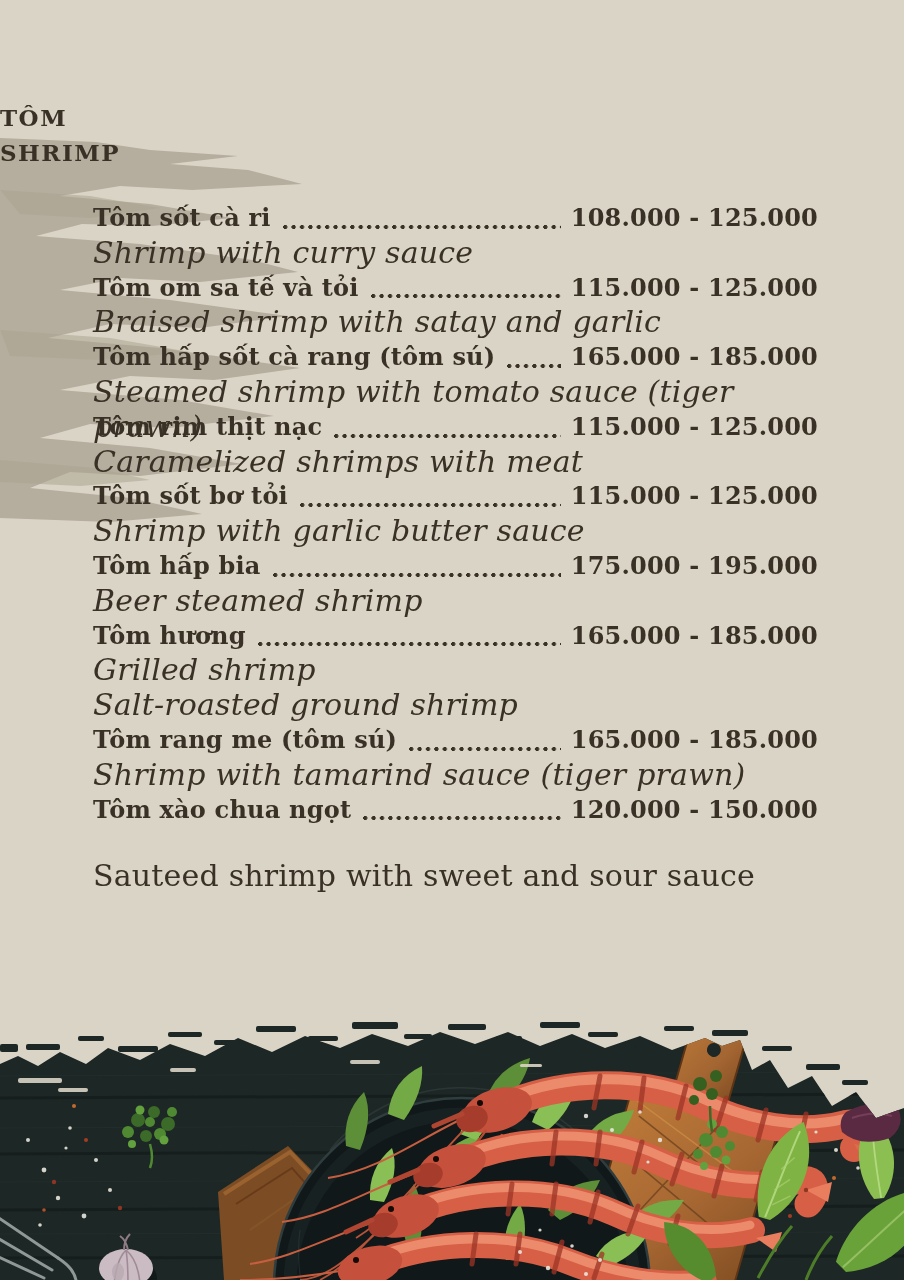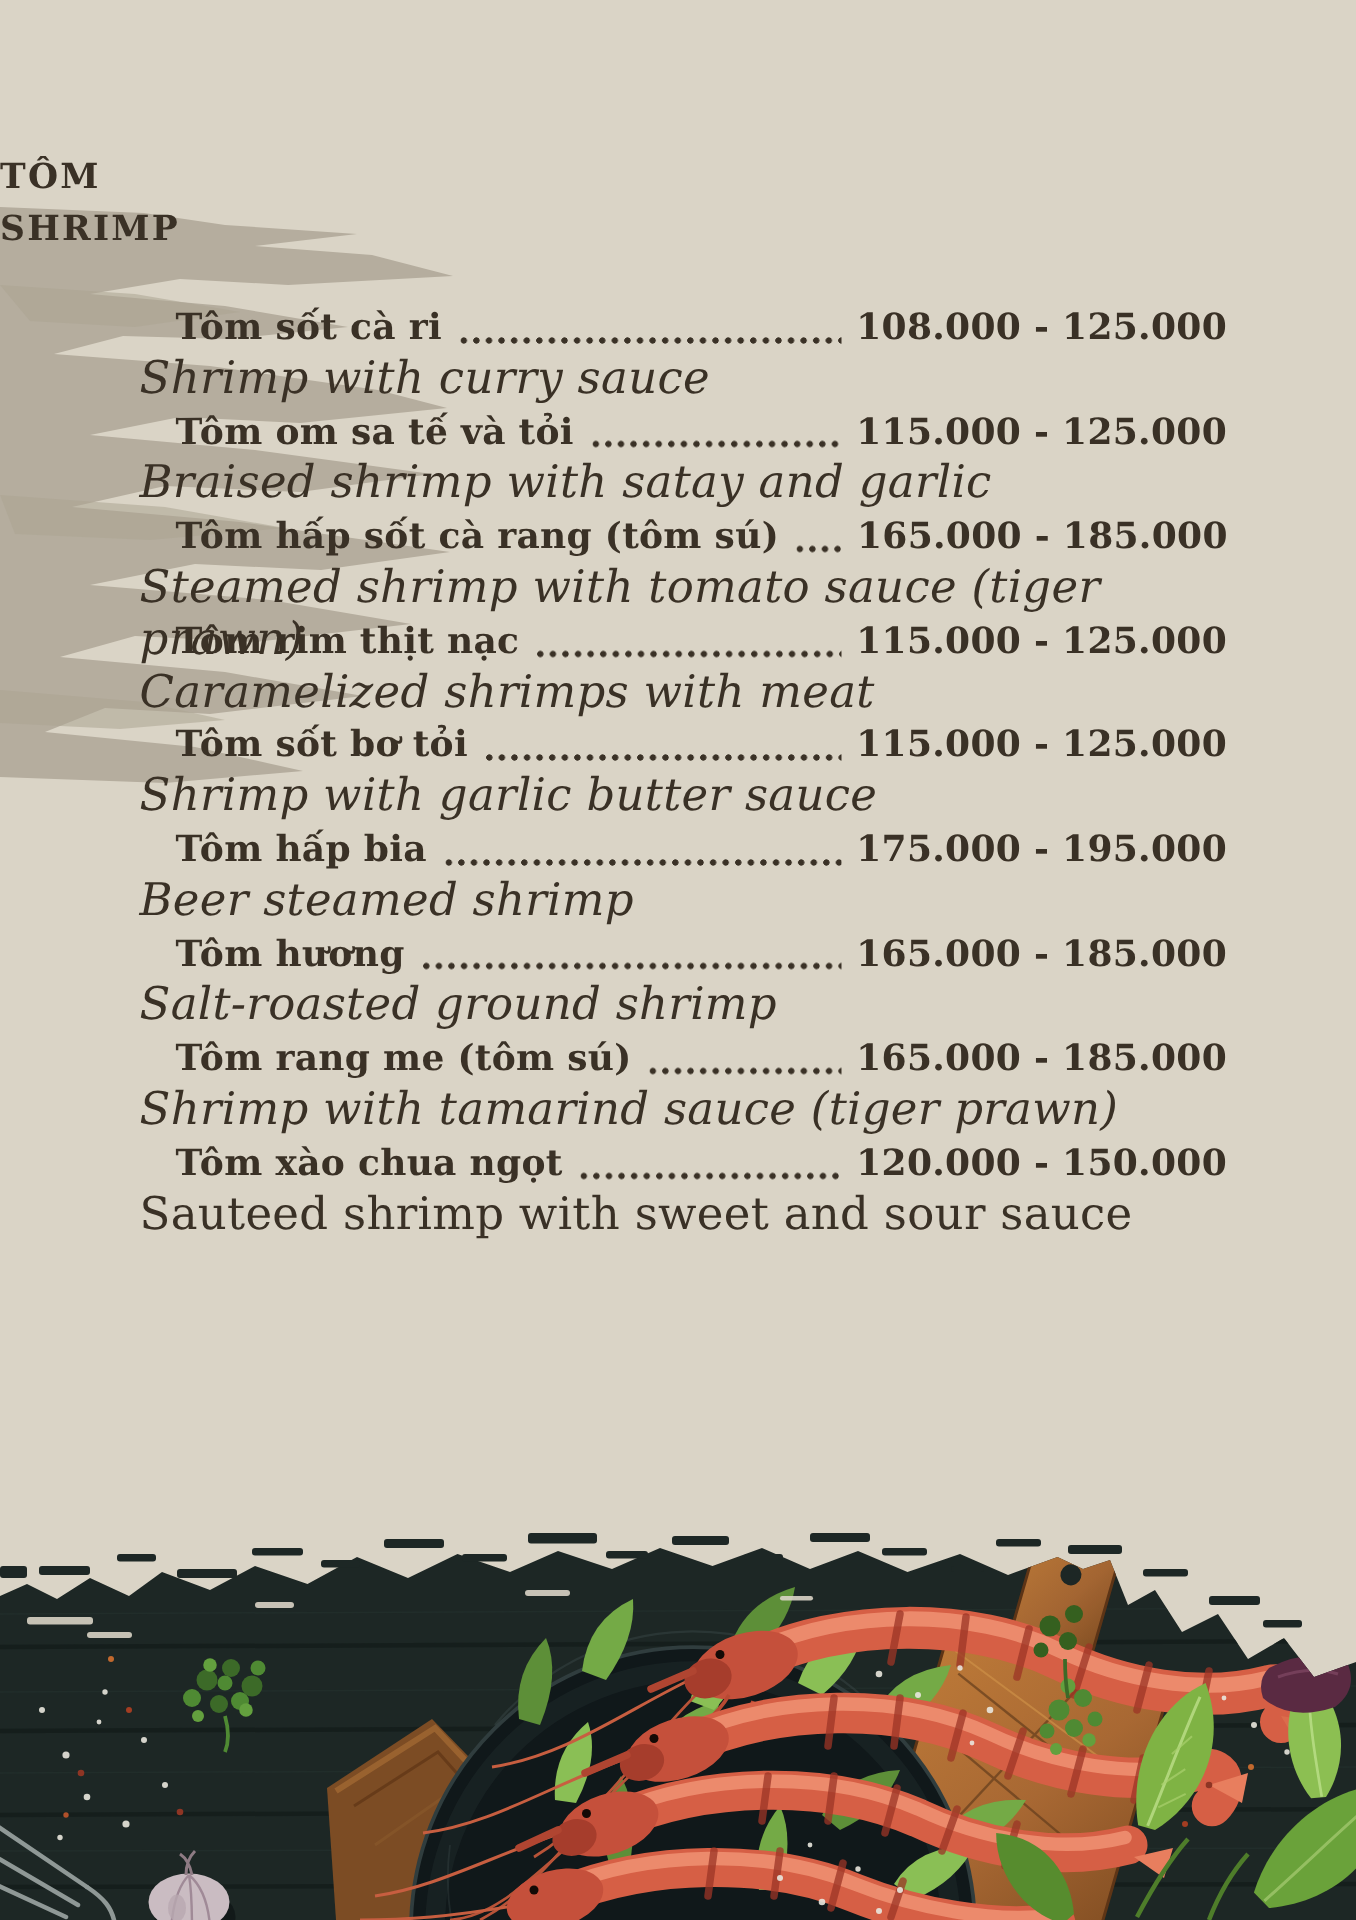--- a/index.html
+++ b/index.html
@@ -17,35 +17,35 @@
   .titles{position:absolute;top:100px;left:0;width:100%;text-align:left;}
   .title-vi,.title-en{
     font-weight:700;font-size:23px;line-height:35px;letter-spacing:1.5px;color:var(--ink);
   }
   .menu{
     position:absolute;top:201px;left:93px;right:86px;
   }
   .item{margin:0;}
   .row{display:flex;align-items:baseline;height:34.8px;line-height:34.8px;white-space:nowrap;}
   .name{
-    font-weight:700;font-size:24px;letter-spacing:0.2px;flex:0 0 auto;margin-left:24px;
+    font-weight:700;font-size:24px;letter-spacing:0.2px;flex:0 0 auto;
   }
   .leader{
     flex:1 1 auto;align-self:stretch;margin:0 10px 0 12px;min-width:30px;
     background-image:radial-gradient(circle at 2.2px 50%, var(--ink) 1.9px, transparent 2.3px);
     background-size:8.4px 6px;background-repeat:repeat-x;
     background-position:left 0 bottom 6px;
   }
   .price{
     font-weight:700;font-size:24px;letter-spacing:0.2px;flex:0 0 auto;
   }
   .desc{
     font-style:italic;font-size:30px;height:34.8px;line-height:34.8px;letter-spacing:0.2px;
   }
-  .item:last-child .desc{font-style:normal;}
+  .item:last-child .desc{font-style:normal;margin-top:32px;}
   .photo{position:absolute;left:0;bottom:0;width:904px;height:260px;}
   .photo svg{display:block;}
 </style>
 </head>
 <body>
 
 <div class="page">
 
   <svg class="brush-left" viewBox="0 0 320 400" aria-hidden="true">
     <path fill="#b5ad9e" d="M0,8 L96,12 L150,20 L238,26 L170,34 L248,40 L302,54 L192,60 L120,56 L60,66
@@ -116,20 +116,21 @@
         </div>
         <div class="desc">Beer steamed shrimp</div>
       </div>
 
       <div class="item">
         <div class="row">
           <span class="name">Tôm hương</span>
           <span class="leader"></span>
           <span class="price">165.000 - 185.000</span>
         </div>
+        <div class="desc">Grilled shrimp</div>
       </div>
 
       <div class="item">
         <div class="desc">Salt-roasted ground shrimp</div>
       </div>
 
       <div class="item">
         <div class="row">
           <span class="name">Tôm rang me (tôm sú)</span>
           <span class="leader"></span>

